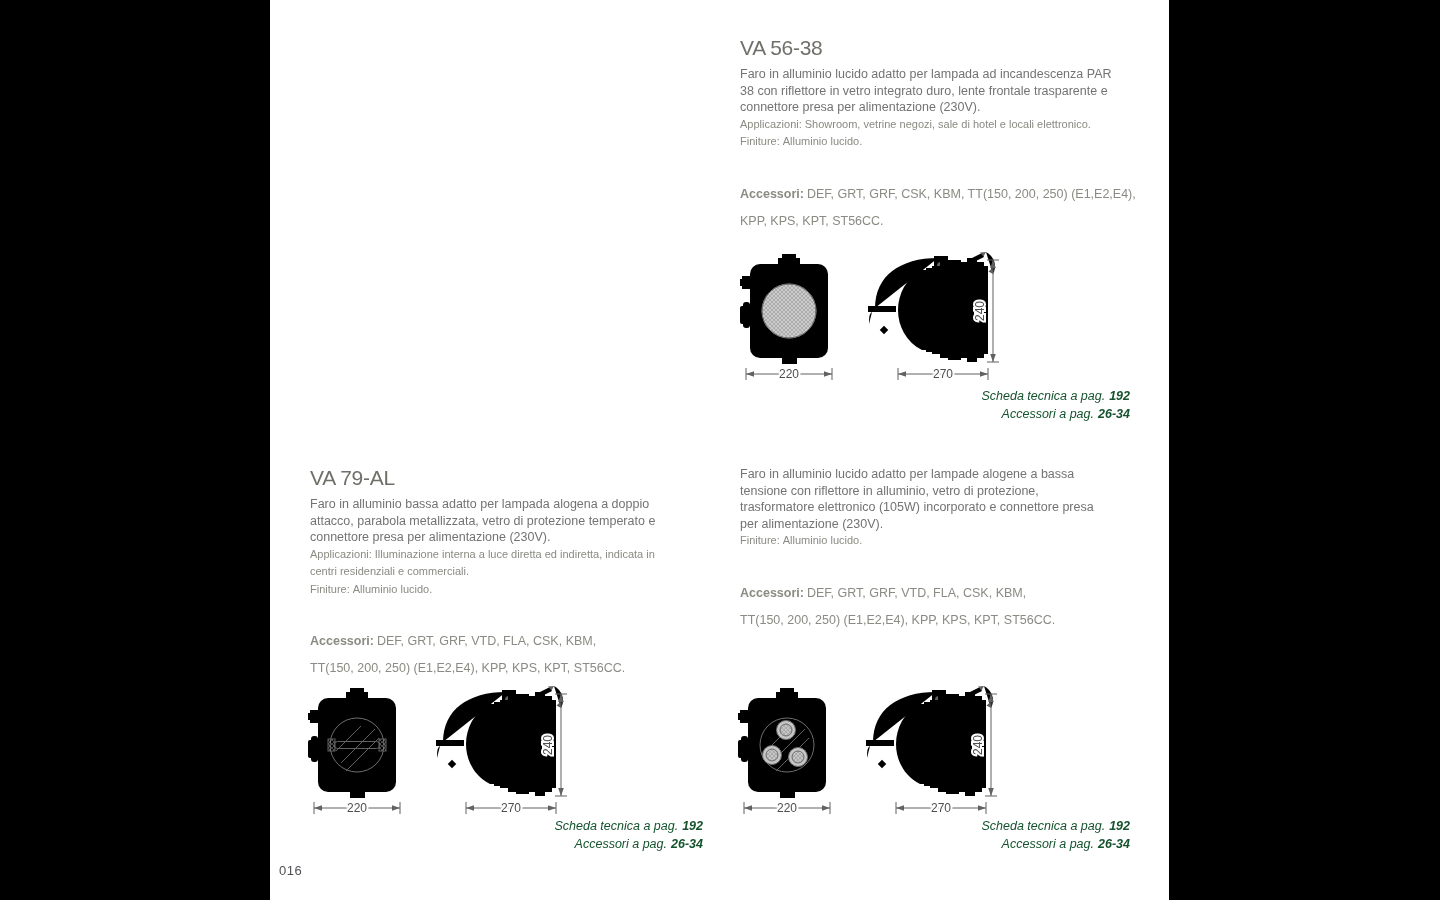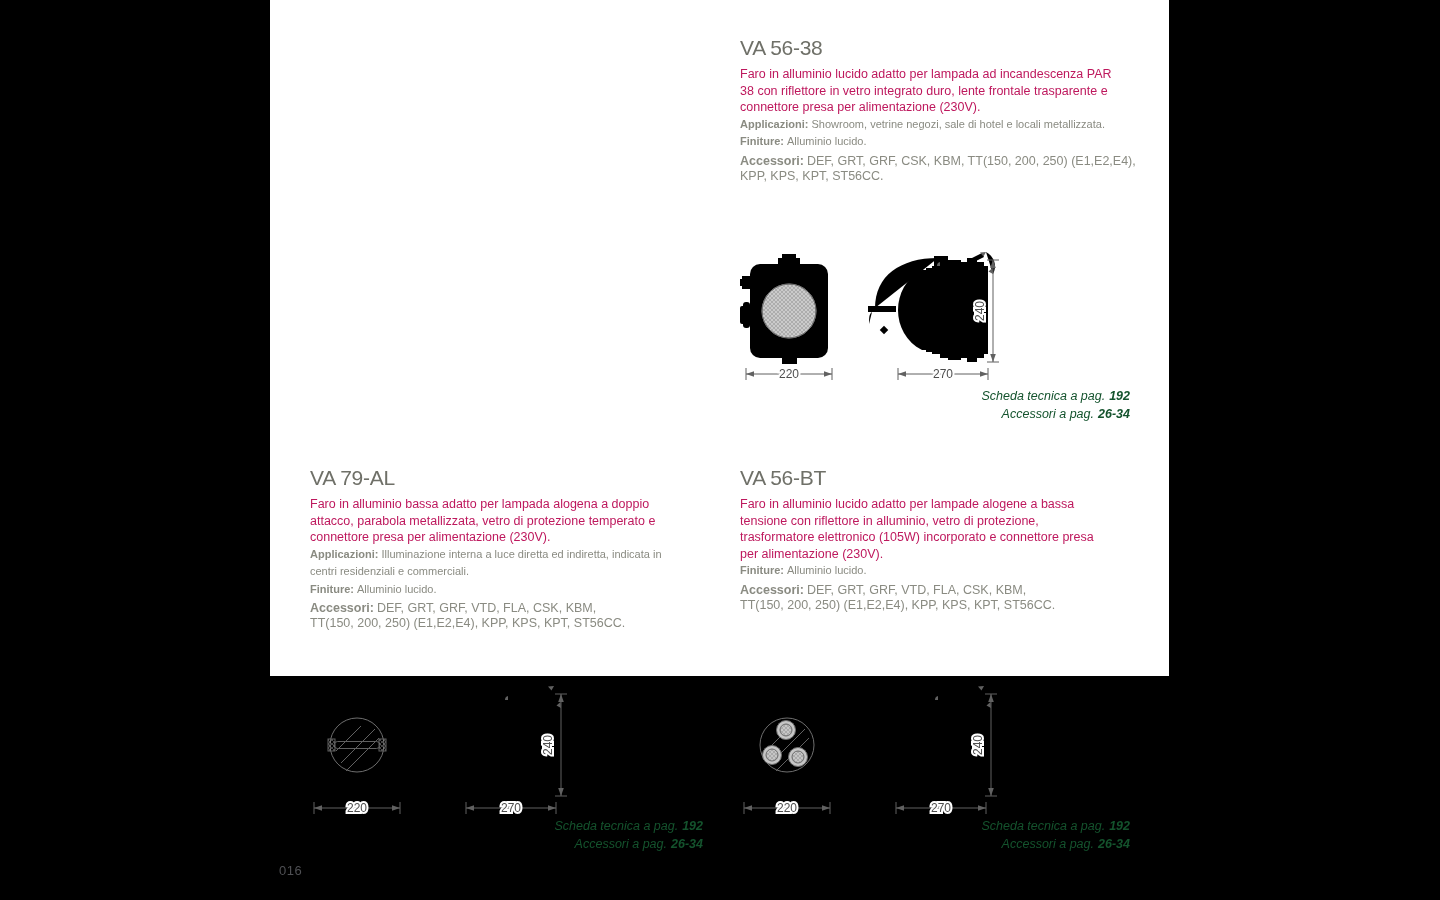--- a/index.html
+++ b/index.html
@@ -1,25 +1,25 @@
 <!DOCTYPE html>
 <html><head>
 <meta charset="utf-8">
 <style>
   html,body{margin:0;padding:0;background:#000;}
   .stage{position:relative;width:1440px;height:900px;background:#000;overflow:hidden;
          font-family:"Liberation Sans", sans-serif;}
-  .page{position:absolute;left:270px;top:0;width:899px;height:676px;background:#ffffff;}
+  .page{position:absolute;left:270px;top:0;width:899px;height:900px;background:#ffffff;}
 
   .sec{position:absolute;}
   .p-title{font-size:21px;letter-spacing:-0.3px;color:#6f7068;margin:0 0 6px 0;font-weight:normal;}
-  .p-desc{font-size:12.5px;line-height:16.5px;color:#be185d;white-space:pre;}
+  .p-desc{font-size:12.5px;line-height:16.5px;color:#737373;white-space:pre;}
   .p-meta{font-size:11px;line-height:17.5px;color:#8a8b82;}
-  .p-meta .lbl{font-weight:bold;}
-  .p-acc{margin-top:3px;font-size:12.5px;line-height:15px;color:#8a8b82;}
+  .p-meta .lbl{font-weight:normal;}
+  .p-acc{margin-top:30px;font-size:12.5px;line-height:27px;color:#8a8b82;}
   .p-acc .lbl{font-weight:bold;}
   .val{white-space:pre;margin-left:3px;}
 
   .fn{position:absolute;text-align:right;font-style:italic;font-size:12.5px;
       line-height:17.5px;color:#14532d;}
   .fn b{margin-left:4px;font-weight:bold;}
 
   .pagenum{position:absolute;left:9px;top:863px;font-size:13px;color:#4f5054;letter-spacing:0.5px;}
 
   .diag{position:absolute;}
@@ -95,21 +95,21 @@
           <path d="M125,24 l-0.5,-6 -4,3.5 z" style="fill:#616161;stroke:none"></path>
         </symbol>
       </defs>
     </svg>
 
     <div class="sec" style="left:470px;top:36px;width:402px;">
       <h1 class="p-title">VA 56-38</h1>
       <div class="p-desc">Faro in alluminio lucido adatto per lampada ad incandescenza PAR
 38 con riflettore in vetro integrato duro, lente frontale trasparente e
 connettore presa per alimentazione (230V).</div>
-      <div class="p-meta"><span class="lbl">Applicazioni:</span><span class="val">Showroom, vetrine negozi, sale di hotel e locali metallizzata.</span></div>
+      <div class="p-meta"><span class="lbl">Applicazioni:</span><span class="val">Showroom, vetrine negozi, sale di hotel e locali elettronico.</span></div>
       <div class="p-meta"><span class="lbl">Finiture:</span><span class="val">Alluminio lucido.</span></div>
       <div class="p-acc"><span class="lbl">Accessori:</span><span class="val">DEF, GRT, GRF, CSK, KBM, TT(150, 200, 250) (E1,E2,E4),
 KPP, KPS, KPT, ST56CC.</span></div>
     </div>
 
     <div class="diag" style="left:470px;top:250px;">
       <svg class="tech" width="260" height="136" viewBox="0 0 260 136">
         <use href="#sym-front" x="0" y="0" width="100" height="124"></use>
         <g>
           <circle cx="49" cy="61" r="27" style="fill:#cbcbcb;stroke:#6e6e6e"></circle>
@@ -189,21 +189,20 @@
         </g>
       </svg>
     </div>
 
     <div class="fn" style="right:466px;top:818px;">
       <div><span>Scheda tecnica a pag.</span><b>192</b></div>
       <div><span>Accessori a pag.</span><b>26-34</b></div>
     </div>
 
     <div class="sec" style="left:470px;top:466px;width:402px;">
-      <h1 class="p-title">VA 56-BT</h1>
       <div class="p-desc">Faro in alluminio lucido adatto per lampade alogene a bassa
 tensione con riflettore in alluminio, vetro di protezione,
 trasformatore elettronico (105W) incorporato e connettore presa
 per alimentazione (230V).</div>
       <div class="p-meta"><span class="lbl">Finiture:</span><span class="val">Alluminio lucido.</span></div>
       <div class="p-acc"><span class="lbl">Accessori:</span><span class="val">DEF, GRT, GRF, VTD, FLA, CSK, KBM,
 TT(150, 200, 250) (E1,E2,E4), KPP, KPS, KPT, ST56CC.</span></div>
     </div>
 
     <div class="diag" style="left:468px;top:684px;">

